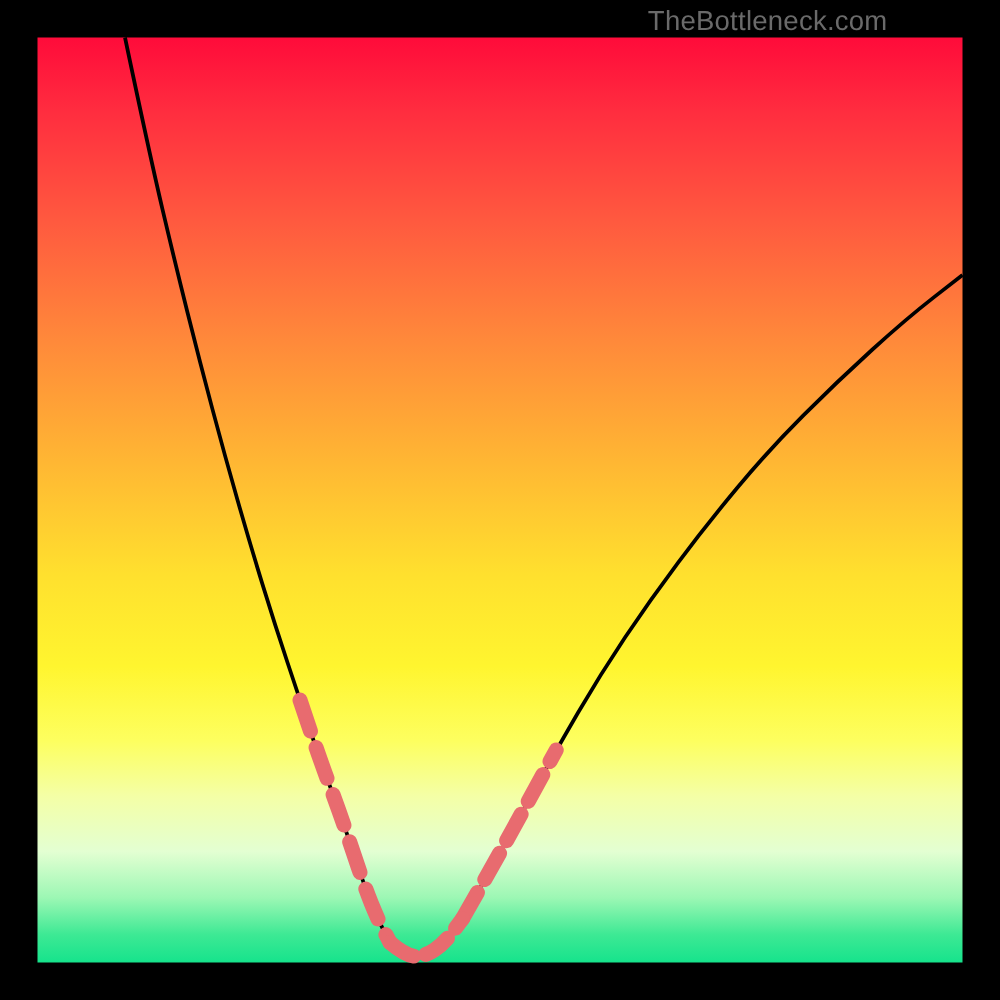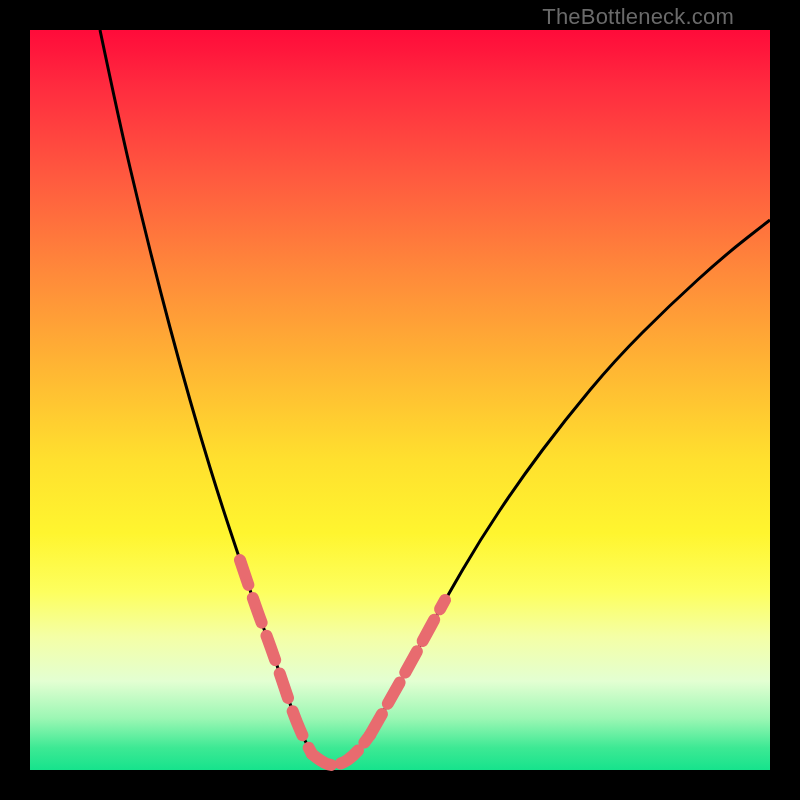--- a/index.html
+++ b/index.html
@@ -11,21 +11,20 @@
     overflow: hidden;
     font-family: Arial, Helvetica, sans-serif;
   }
   .frame {
     position: absolute;
     left: 0;
     top: 0;
     width: 720px;
     height: 800px;
     background: #000;
-    padding-left: 24px;
   }
   .plot {
     position: absolute;
     left: 30px;
     top: 30px;
     width: 740px;
     height: 740px;
     
     background: linear-gradient(
       to bottom,

